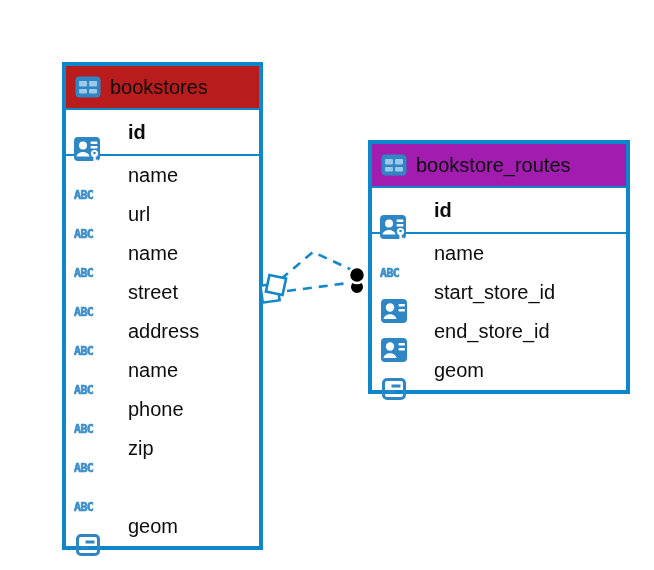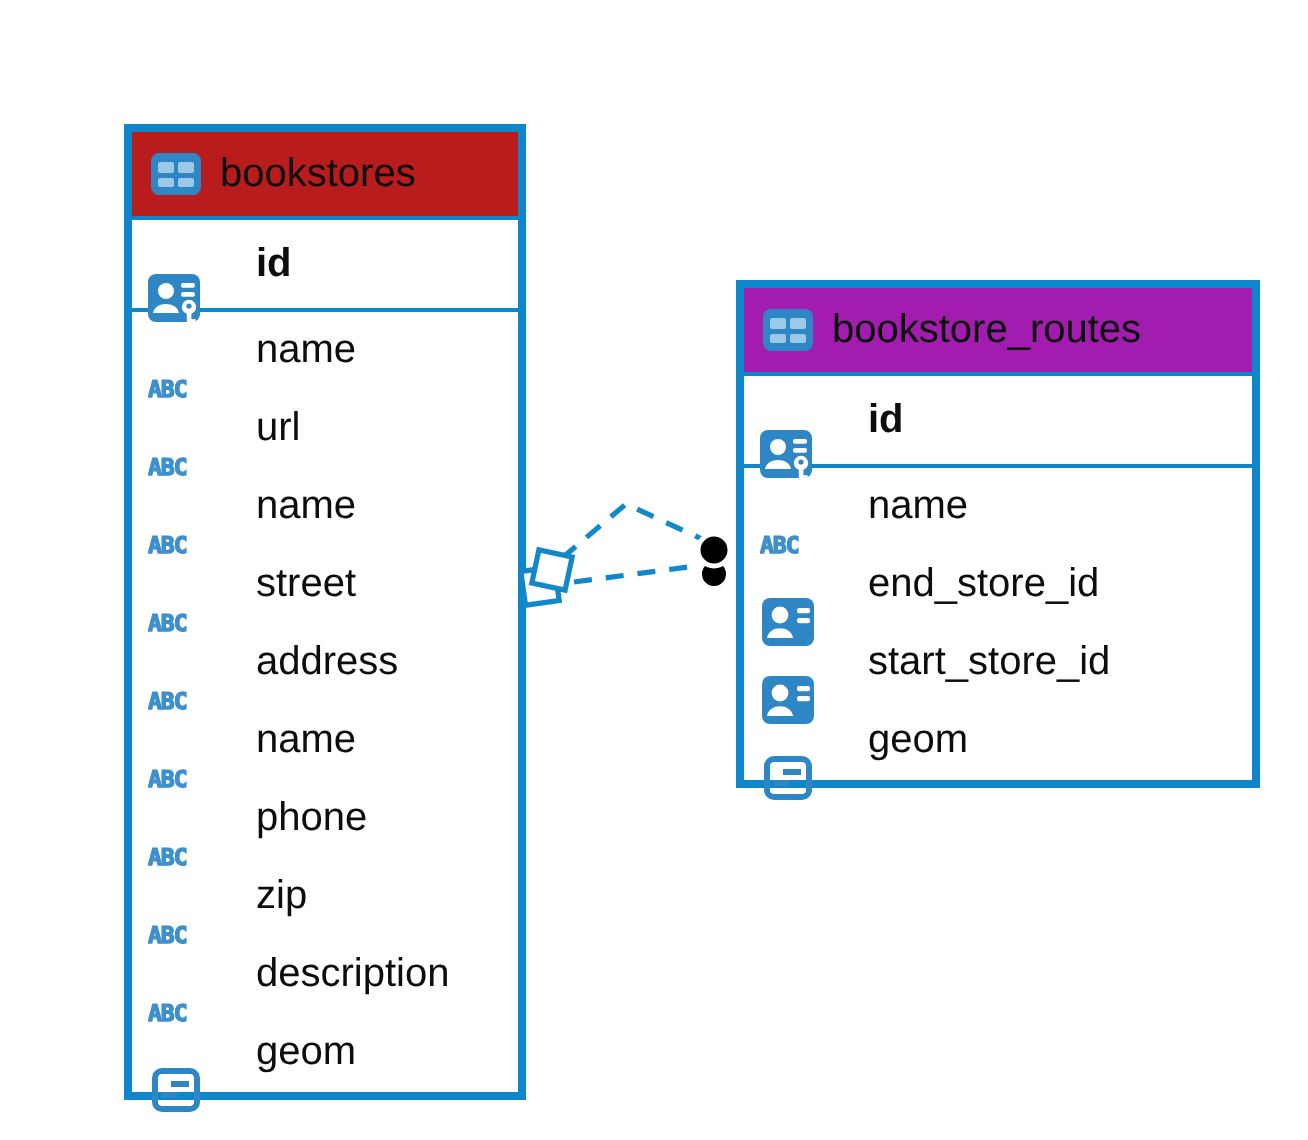--- a/index.html
+++ b/index.html
@@ -148,21 +148,20 @@
      </svg>
           </span>
           <span class="col-label">zip</span>
         </div>
         <div class="row">
           <span class="col-icon">
             <svg width="28" height="16" viewBox="0 0 28 16">
        <text x="0" y="12.5" font-family="DejaVu Sans Mono, monospace" font-size="11.5" font-weight="bold" letter-spacing="-0.5" fill="#3e8fcb" stroke="#3e8fcb" stroke-width="0.7">ABC</text>
      </svg>
           </span>
-          <span class="col-label">description</span>
         </div>
         <div class="row">
           <span class="col-icon">
             <svg width="24" height="22" viewBox="0 0 24 22">
        <rect x="1.5" y="1.5" width="21" height="19" rx="3.5" fill="none" stroke="#2e86c4" stroke-width="3"></rect>
        <rect x="9.5" y="6.5" width="9" height="3" fill="#2e86c4"></rect>
        <rect x="5" y="12" width="7.5" height="3" fill="#2e86c4"></rect>
      </svg>
           </span>
           <span class="col-label">geom</span>
@@ -213,33 +212,33 @@
         <div class="row">
           <span class="col-icon">
             <svg width="26" height="24" viewBox="0 0 26 24">
        <rect x="0" y="0" width="26" height="24" rx="4" fill="#2e86c4"></rect>
        <circle cx="9" cy="8.5" r="4.2" fill="#ffffff"></circle>
        <path d="M2.5 20 C3.5 13.5 14.5 13.5 15.5 20 Z" fill="#ffffff"></path>
        <rect x="17.5" y="5" width="6.5" height="2.6" rx="1" fill="#ffffff"></rect>
        <rect x="17.5" y="10" width="6.5" height="2.6" rx="1" fill="#ffffff"></rect>
      </svg>
           </span>
-          <span class="col-label">end_store_id</span>
+          <span class="col-label">start_store_id</span>
         </div>
         <div class="row">
           <span class="col-icon">
             <svg width="26" height="24" viewBox="0 0 26 24">
        <rect x="0" y="0" width="26" height="24" rx="4" fill="#2e86c4"></rect>
        <circle cx="9" cy="8.5" r="4.2" fill="#ffffff"></circle>
        <path d="M2.5 20 C3.5 13.5 14.5 13.5 15.5 20 Z" fill="#ffffff"></path>
        <rect x="17.5" y="5" width="6.5" height="2.6" rx="1" fill="#ffffff"></rect>
        <rect x="17.5" y="10" width="6.5" height="2.6" rx="1" fill="#ffffff"></rect>
      </svg>
           </span>
-          <span class="col-label">start_store_id</span>
+          <span class="col-label">end_store_id</span>
         </div>
         <div class="row">
           <span class="col-icon">
             <svg width="24" height="22" viewBox="0 0 24 22">
        <rect x="1.5" y="1.5" width="21" height="19" rx="3.5" fill="none" stroke="#2e86c4" stroke-width="3"></rect>
        <rect x="9.5" y="6.5" width="9" height="3" fill="#2e86c4"></rect>
        <rect x="5" y="12" width="7.5" height="3" fill="#2e86c4"></rect>
      </svg>
           </span>
           <span class="col-label">geom</span>

